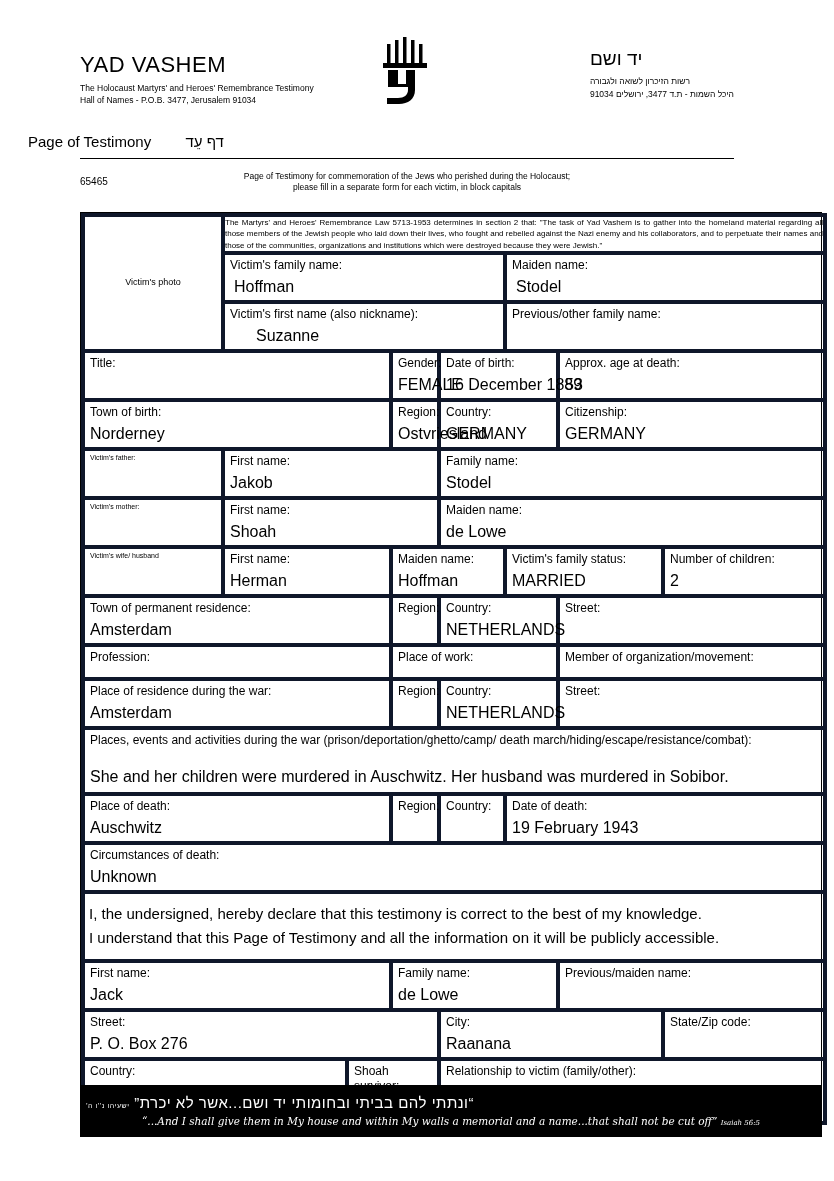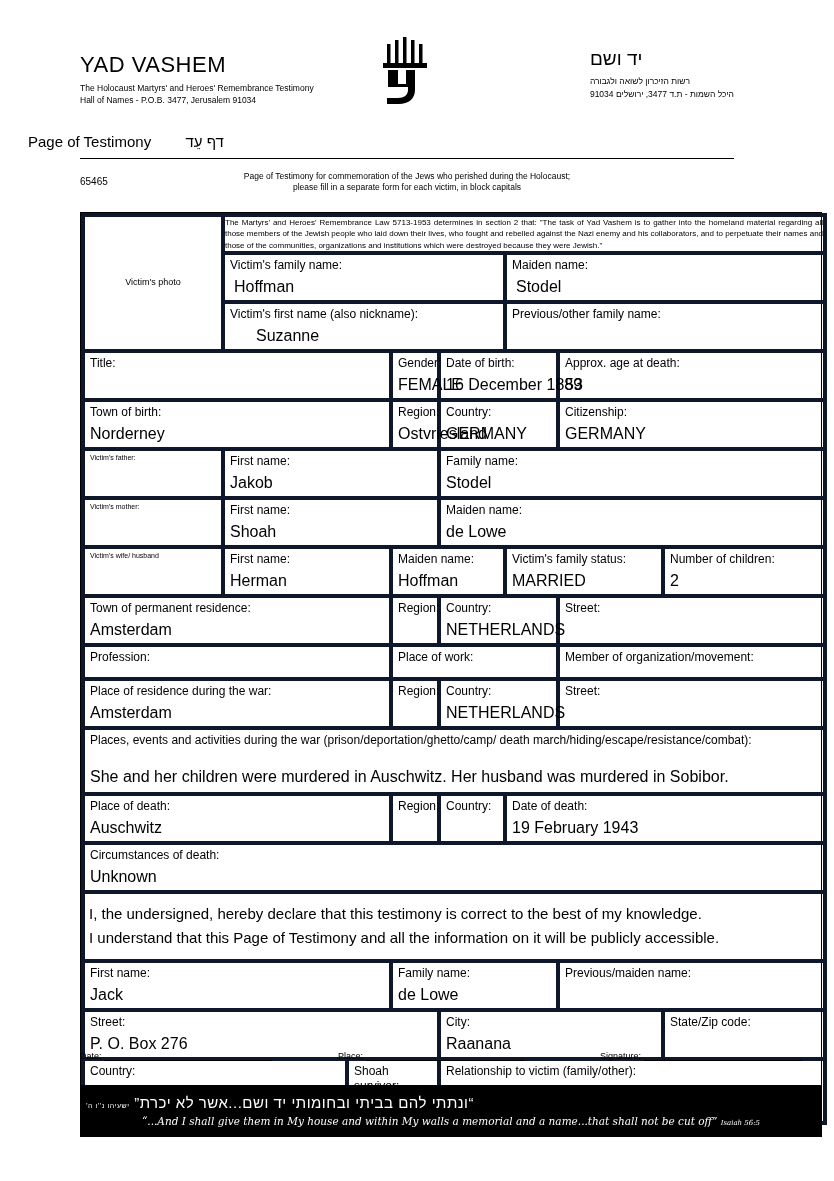--- a/index.html
+++ b/index.html
@@ -485,34 +485,20 @@
           <div class="cell">
             <div class="lbl">Relationship to victim (family/other):</div>
             <div class="val">COUSIN</div>
           </div>
         </td>
       </tr>
     </tbody>
       </table>
   </div>
 
-  <div class="siglines" style="top:1049px">
-    <div class="sig-item" style="left:0;">
-      <span class="t">Date;</span>
-      <span class="line" style="width:168px"></span>
-    </div>
-    <div class="sig-item" style="left:258px;">
-      <span class="t">Place;</span>
-      <span class="line" style="width:158px"></span>
-    </div>
-    <div class="sig-item" style="left:520px;">
-      <span class="t">Signature;</span>
-      <span class="line" style="width:158px"></span>
-    </div>
-  </div>
 
   <div class="quote" style="top:1085px">
     <div class="heb">
       <span>“ונתתי להם בביתי ובחומותי יד ושם...אשר לא יכרת”</span>
       <span class="ref">ישעיהו נ’’ו ה’</span>
     </div>
     <div class="eng">
       <span>“...And I shall give them in My house and within My walls a memorial and a name...that shall not be cut off”</span>
       <span class="ref">Isaiah 56:5</span>
     </div>

